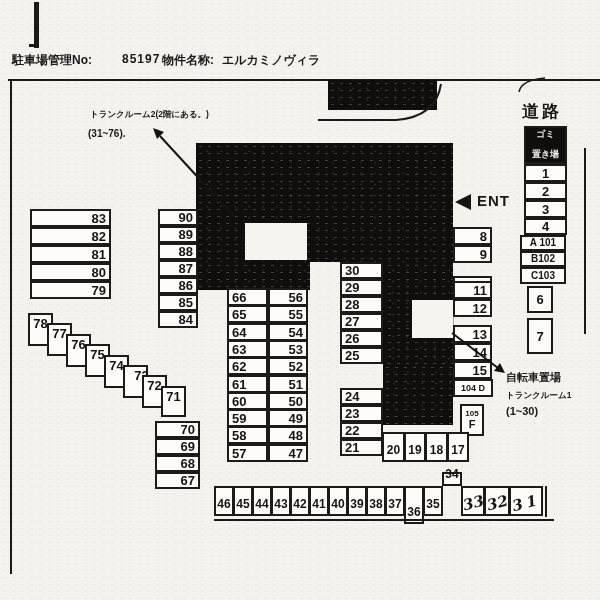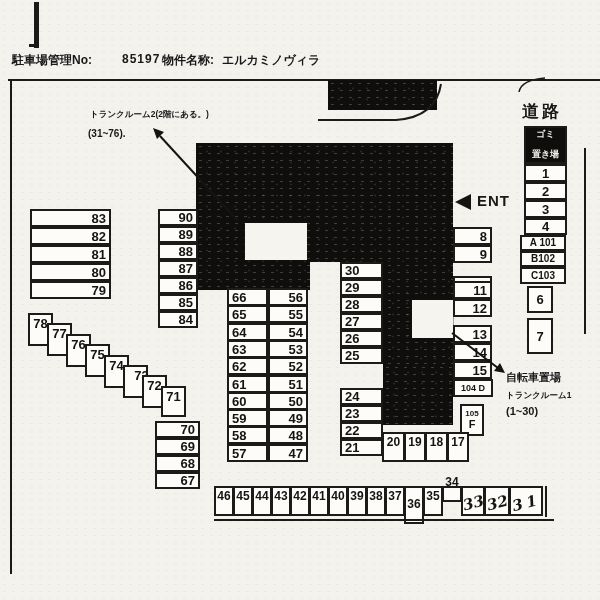--- a/index.html
+++ b/index.html
@@ -23,21 +23,21 @@
   .cut{position:absolute;background:#f6f4ef;box-shadow:0 0 0 1px rgba(20,20,20,.35);}
   .cell{
     position:absolute;background:#fdfcf9;border:2px solid #1c1b19;
     display:flex;align-items:center;box-sizing:border-box;
     font:bold 13px "Liberation Sans", sans-serif;color:#141413;
     line-height:1;
   }
   .nr{justify-content:flex-end;padding-right:3px;}
   .nl{justify-content:flex-start;padding-left:3px;}
   .nc{justify-content:center;}
-  .bottomnum{align-items:flex-end;padding-bottom:12px;font-size:12px;}
+  .bottomnum{align-items:flex-end;padding-bottom:4px;font-size:12px;}
   .hand{
     font:italic bold 15px "DejaVu Serif", serif;
     align-items:flex-end;padding-bottom:2px;
   }
   .hand span{display:inline-block;transform:rotate(-14deg);}
   .small-cell{font-size:9px;}
   .txt{position:absolute;white-space:nowrap;}
   .gbox{
     position:absolute;background:#0f0e0c;border:2px solid #1c1b19;
     color:#f1efe8;display:flex;flex-direction:column;align-items:center;justify-content:center;
@@ -196,21 +196,21 @@
 <div class="cell nc bottomnum" style="left:252px;top:486px;width:20px;height:30px;">44</div>
 <div class="cell nc bottomnum" style="left:271px;top:486px;width:20px;height:30px;">43</div>
 <div class="cell nc bottomnum" style="left:290px;top:486px;width:20px;height:30px;">42</div>
 <div class="cell nc bottomnum" style="left:309px;top:486px;width:20px;height:30px;">41</div>
 <div class="cell nc bottomnum" style="left:328px;top:486px;width:20px;height:30px;">40</div>
 <div class="cell nc bottomnum" style="left:347px;top:486px;width:20px;height:30px;">39</div>
 <div class="cell nc bottomnum" style="left:366px;top:486px;width:20px;height:30px;">38</div>
 <div class="cell nc bottomnum" style="left:385px;top:486px;width:20px;height:30px;">37</div>
 <div class="cell nc bottomnum" style="left:404px;top:486px;width:20px;height:38px;">36</div>
 <div class="cell nc bottomnum" style="left:423px;top:486px;width:20px;height:30px;">35</div>
-<div class="cell nc bottomnum" style="left:442px;top:486px;width:20px;height:14px;">34</div>
+<div class="cell nc bottomnum" style="left:442px;top:472px;width:20px;height:14px;">34</div>
 <div class="cell nc hand" style="left:461px;top:486px;width:24px;height:30px;">
     <span>33</span>
   </div>
 <div class="cell nc hand" style="left:484px;top:486px;width:26px;height:30px;">
     <span>32</span>
   </div>
 <div class="cell nc hand" style="left:509px;top:486px;width:34px;height:30px;letter-spacing:4px;">
     <span>31</span>
   </div>
 <div class="line" style="left:545px;top:486px;width:2px;height:31px;"></div>

